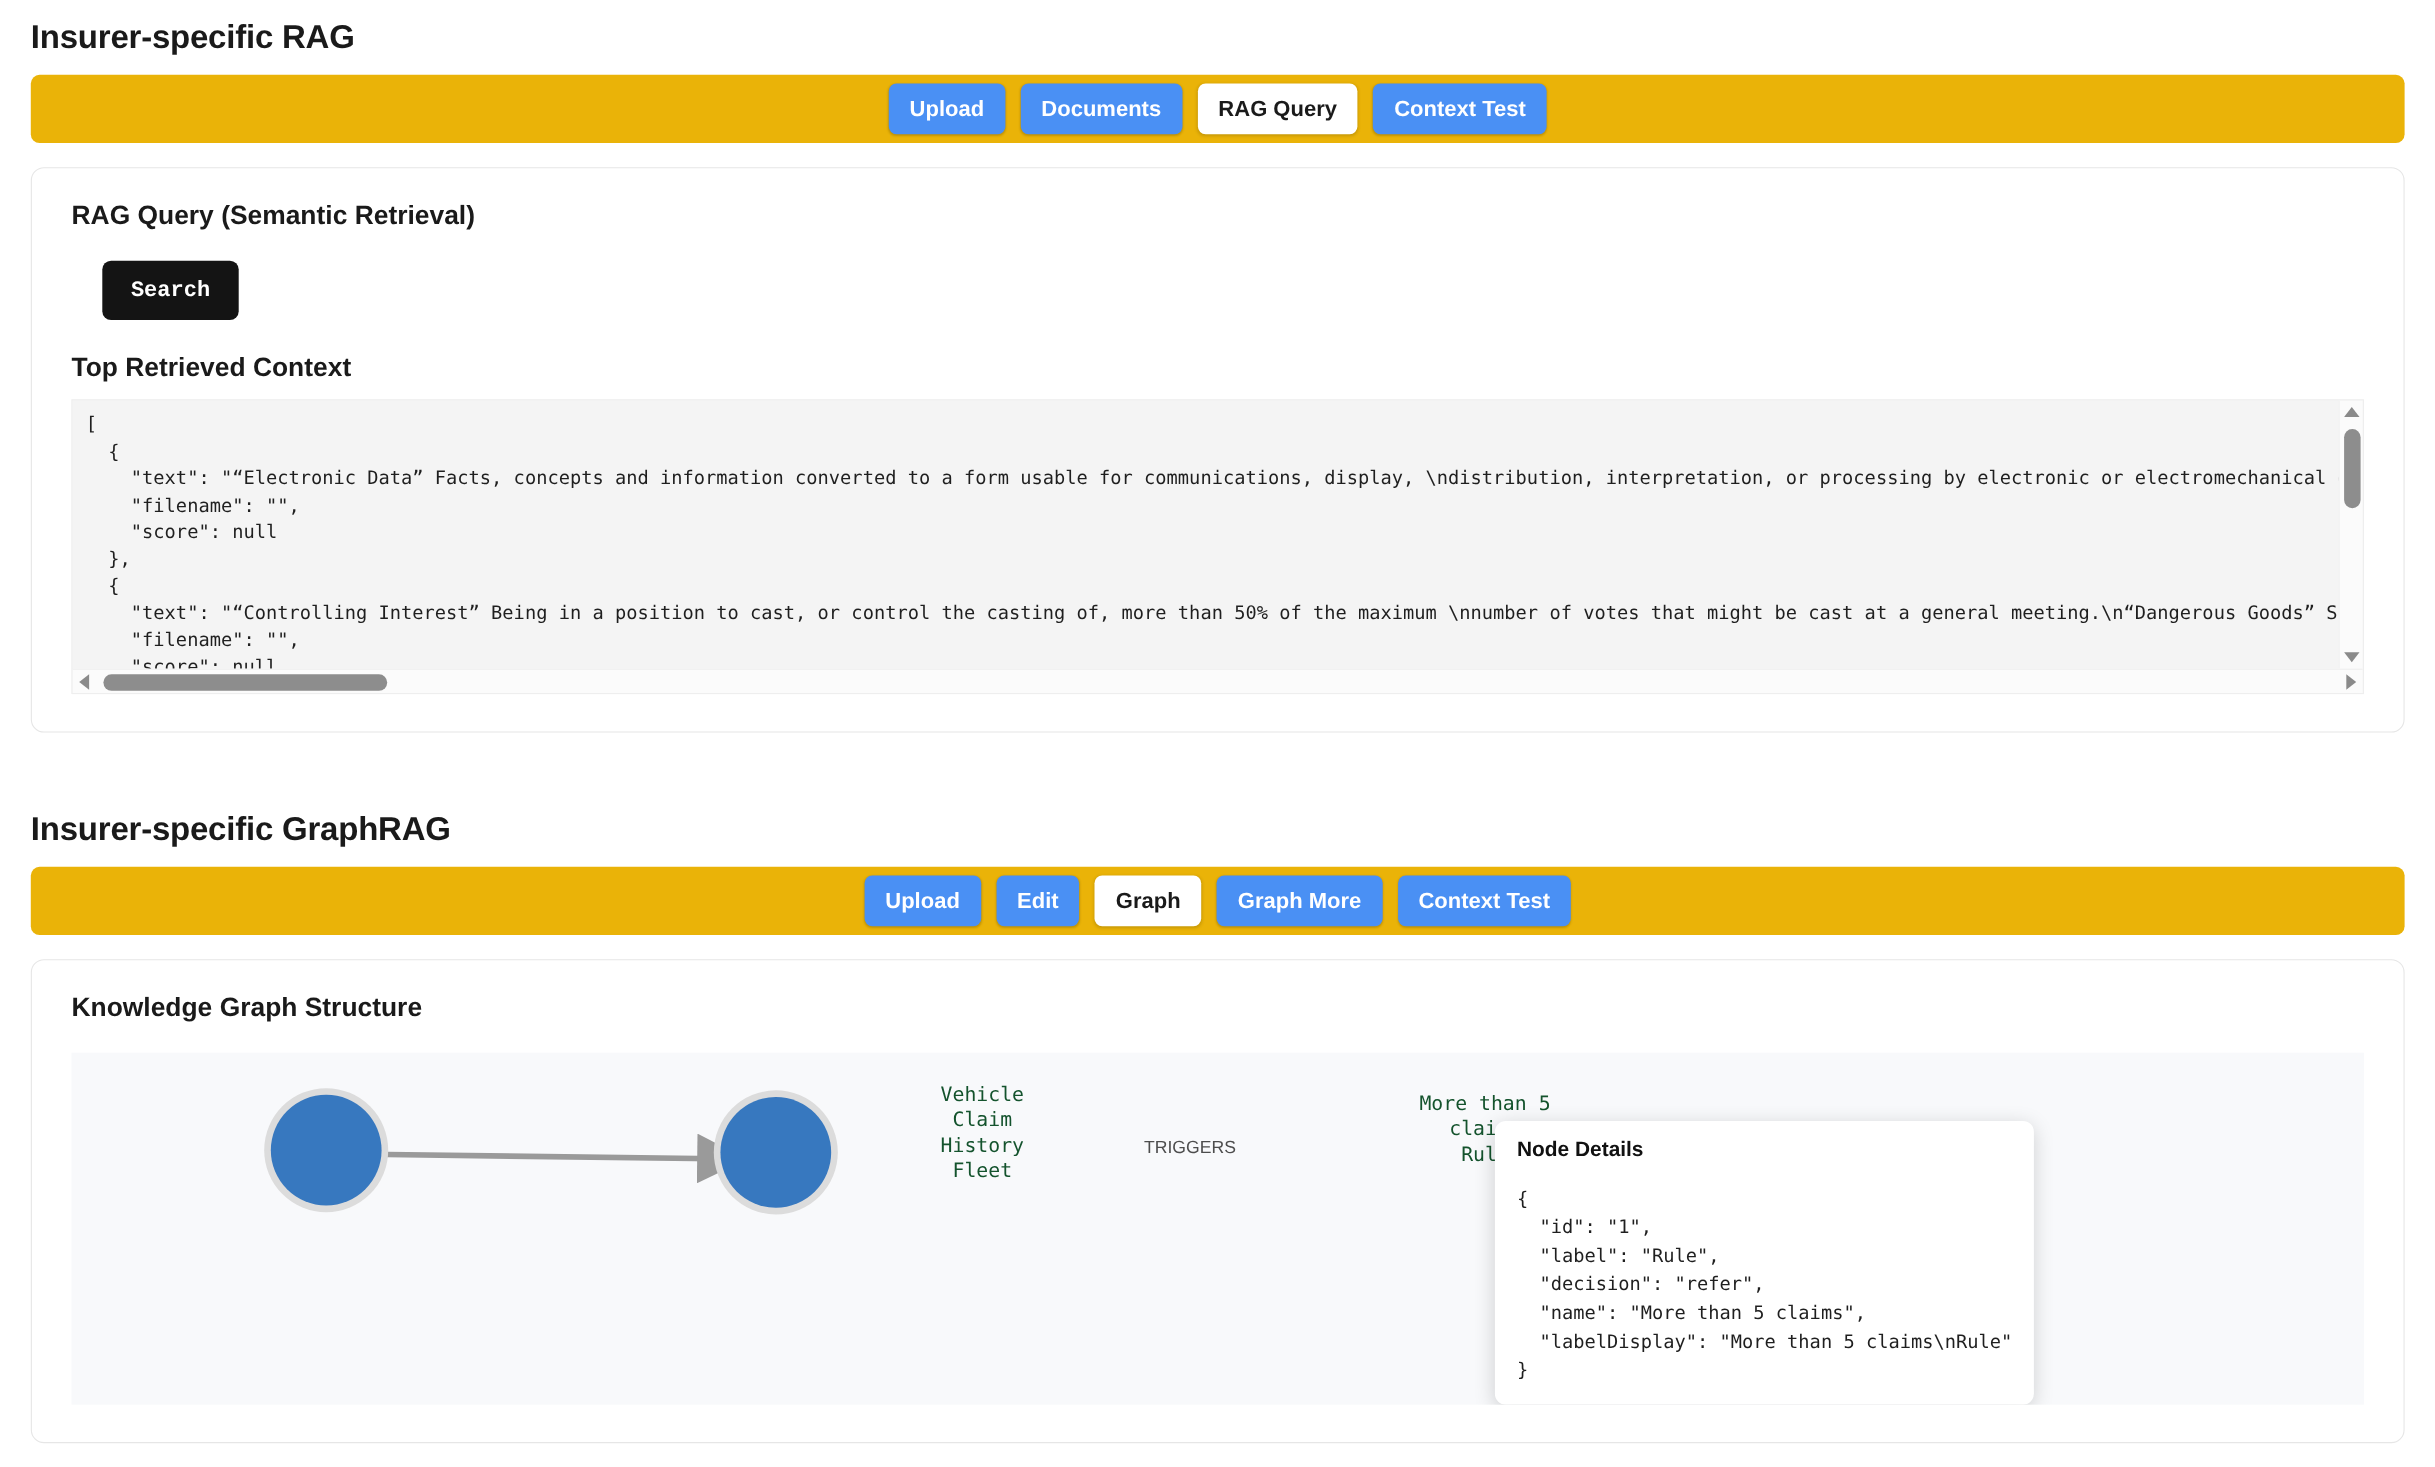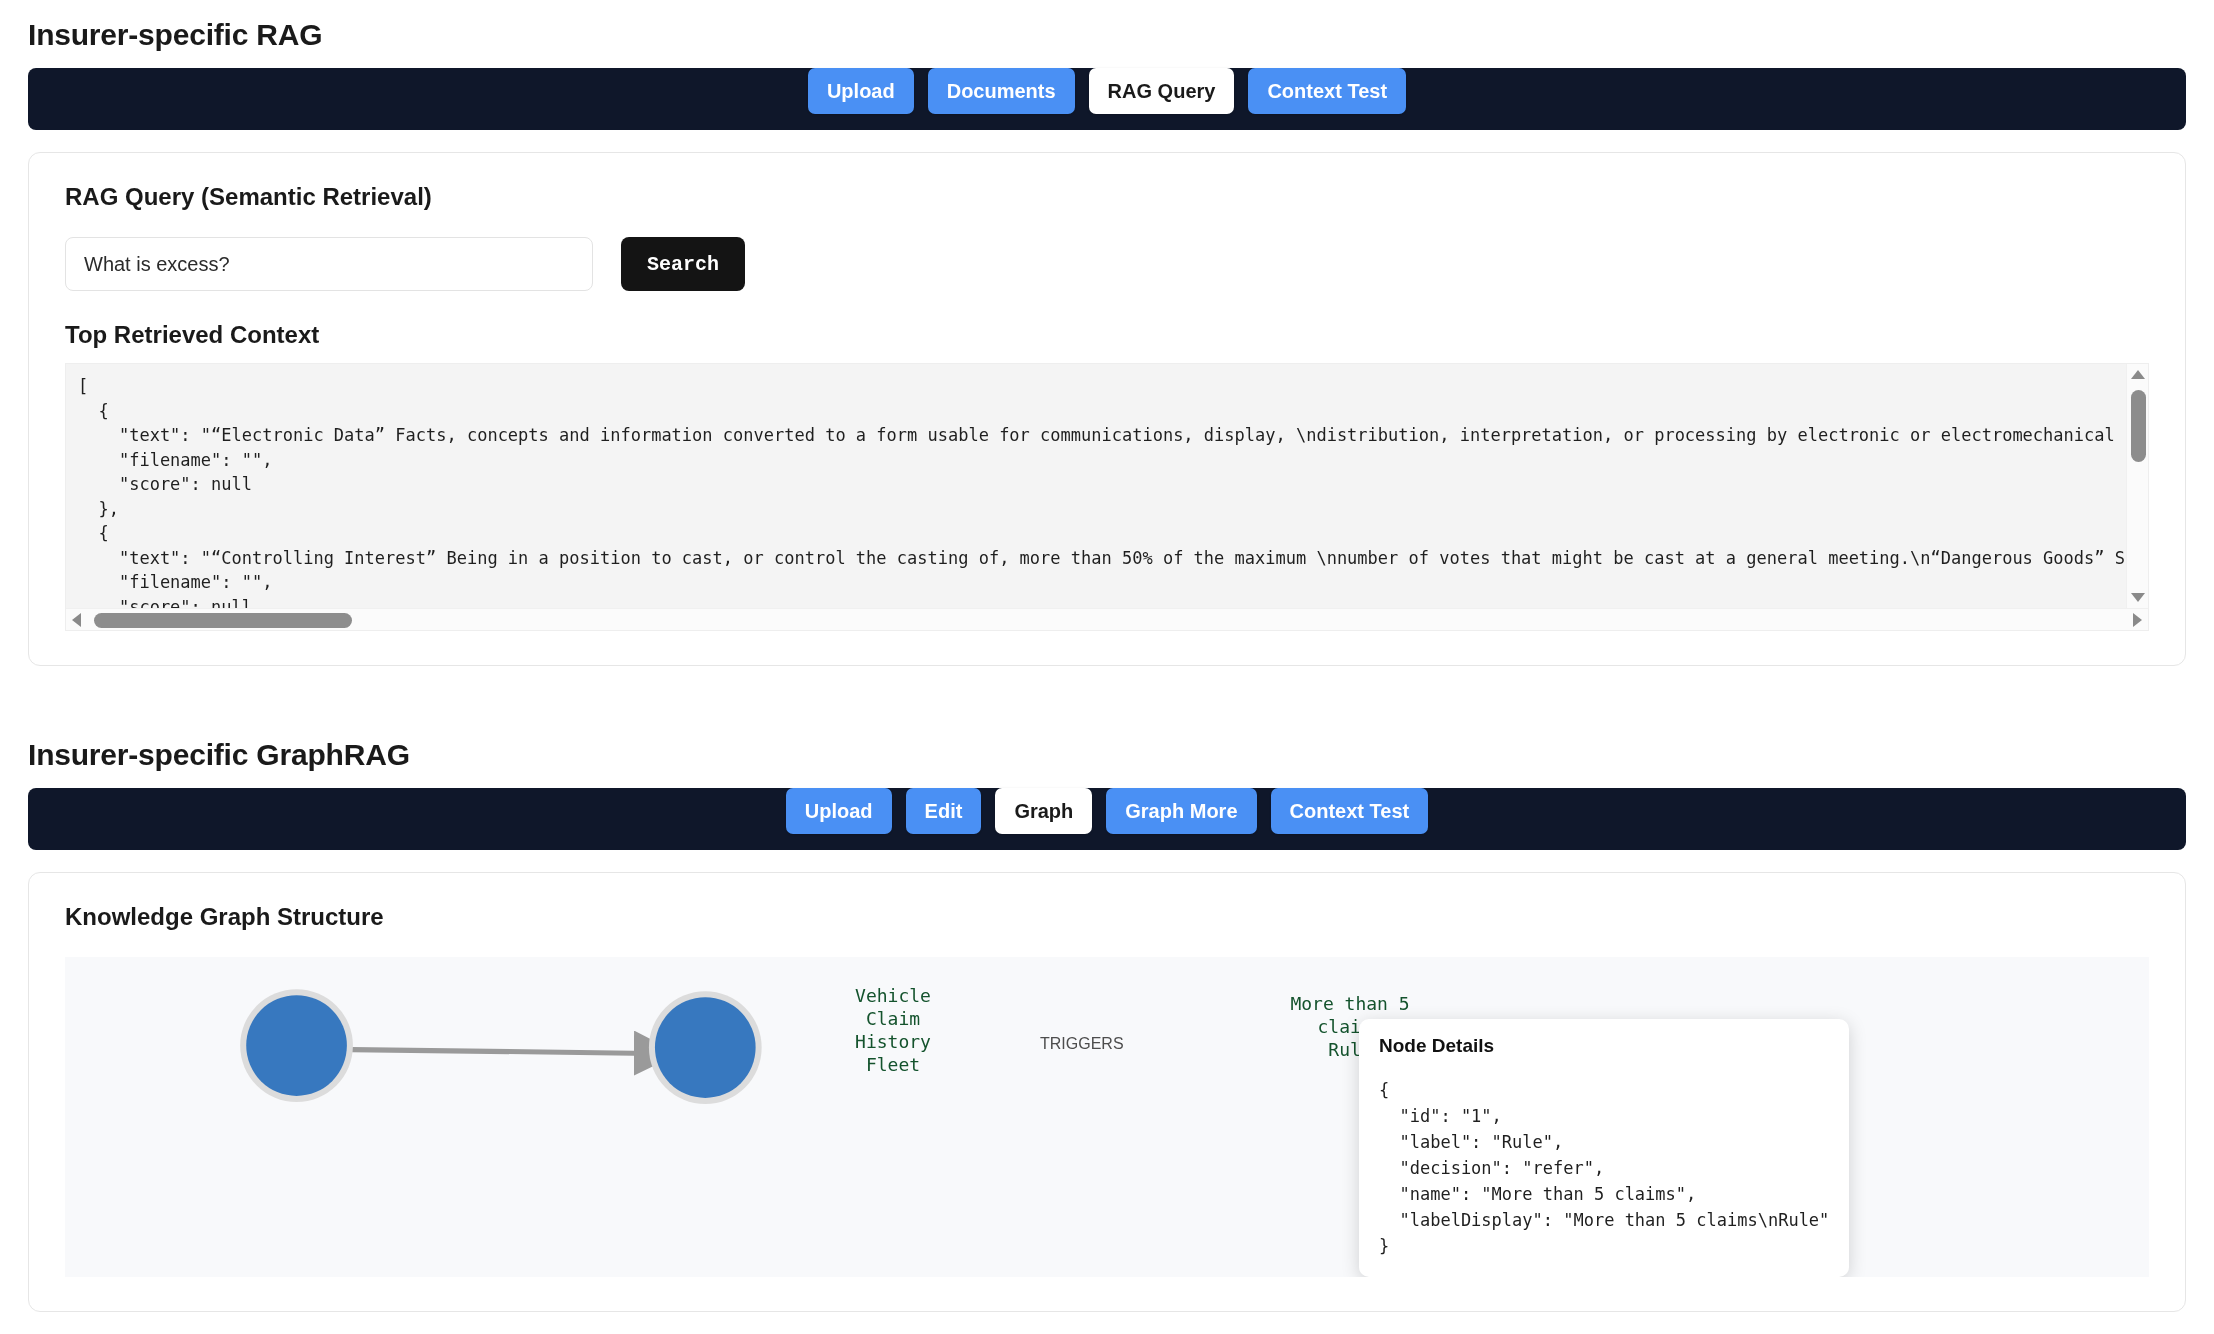--- a/index.html
+++ b/index.html
@@ -16,25 +16,25 @@
   .section-title {
     font-size: 30px;
     font-weight: 700;
     letter-spacing: -0.2px;
     margin: 18px 0 16px 0;
     color: #1a1a1a;
   }
 
   
   .tabbar {
-    background: #0f172a;
+    background: #eab308;
     border-radius: 8px;
     height: 62px;
     display: flex;
-    align-items: flex-start;
+    align-items: center;
     justify-content: center;
     gap: 14px;
     padding: 0 18px;
   }
   .tab {
     font-family: "Liberation Sans", sans-serif;
     font-size: 20px;
     font-weight: 700;
     line-height: 1;
     border: none;
@@ -238,21 +238,20 @@
     <button class="tab active">Upload</button>
     <button class="tab active">Documents</button>
     <button class="tab current">RAG Query</button>
     <button class="tab active">Context Test</button>
   </div>
 
   <div class="card">
     <div class="card-title">RAG Query (Semantic Retrieval)</div>
 
     <div class="query-row">
-      <input class="query-input" type="text" placeholder="What is excess?" value="What is excess?" style="">
       <button class="search-btn">Search</button>
     </div>
 
     <div class="sub-title">Top Retrieved Context</div>
 
     <div class="codebox-wrap">
       <div class="codebox">
         <div class="codeline">[</div>
         <div class="codeline">  {</div>
         <div class="codeline">    "text": "“Electronic Data” Facts, concepts and information converted to a form usable for communications, display, \ndistribution, interpretation, or processing by electronic or electromechanical data \np</div>

